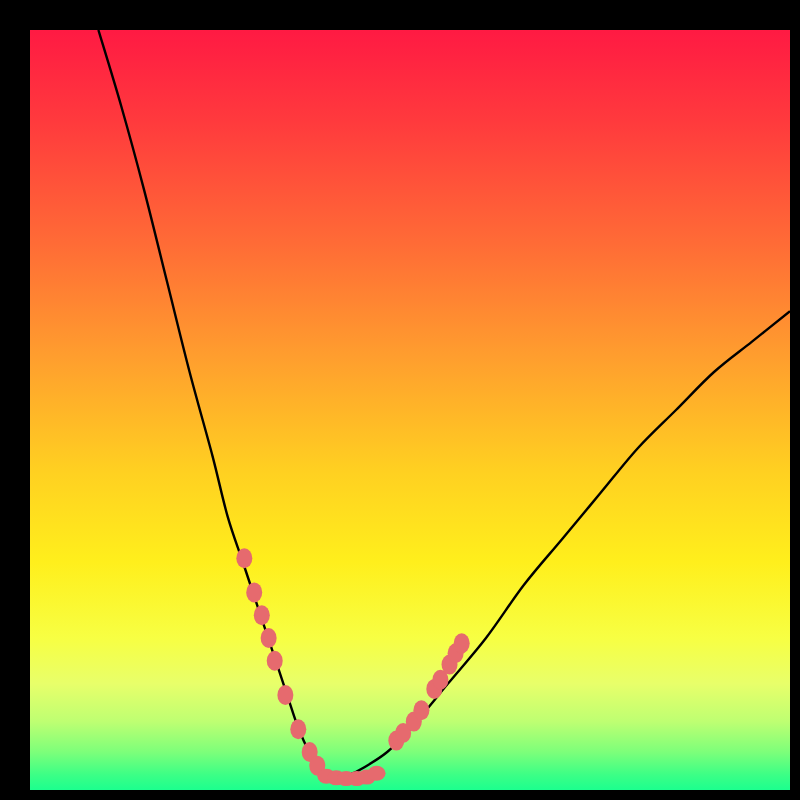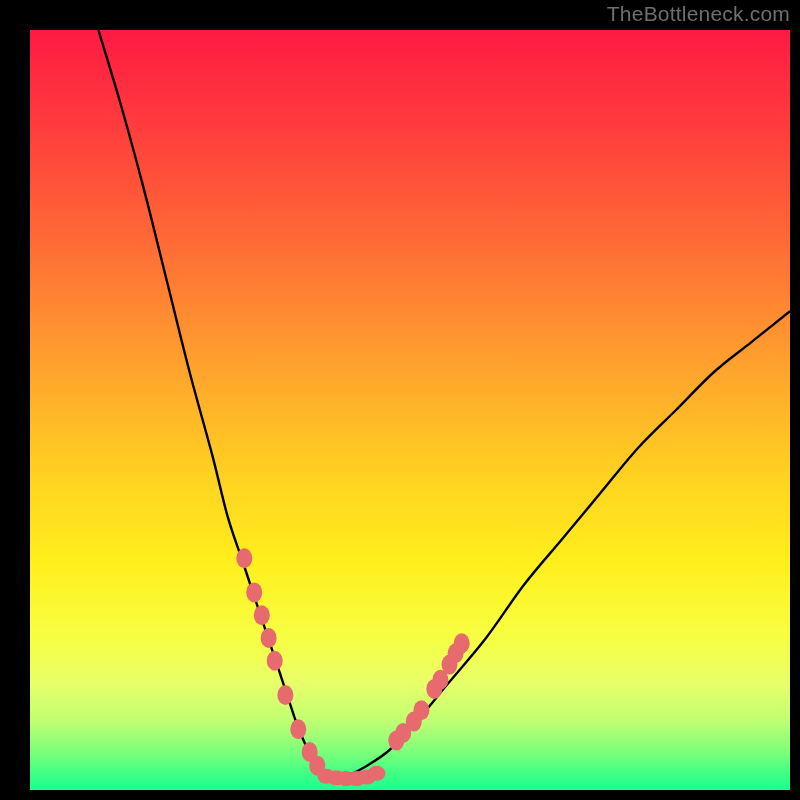--- a/index.html
+++ b/index.html
@@ -57,21 +57,20 @@
   }
   svg.curves {
     position: absolute;
     inset: 0;
   }
 </style>
 </head>
 <body>
 
 <div class="frame">
-  <div class="watermark">TheBottleneck.com</div>
 
   <div class="plot">
     <div class="gradient"></div>
     <svg class="curves" viewBox="0 0 760 760" preserveAspectRatio="none">
       <path id="curveLeft" fill="none" stroke="#000" stroke-width="2.4" d="M 68.39999999999999 0 C 72.19999999999999 12.666666666666666, 83.6 49.39999999999999, 91.2 76 C 98.80000000000001 102.60000000000001, 106.4 130.4666666666667, 114 159.60000000000002 C 121.6 188.73333333333335, 129.2 220.39999999999998, 136.79999999999998 250.79999999999995 C 144.39999999999998 281.19999999999993, 152 312.8666666666666, 159.6 341.99999999999994 C 167.2 371.13333333333327, 176.06666666666666 401.53333333333336, 182.4 425.6 C 188.73333333333335 449.6666666666667, 192.53333333333333 468.6666666666667, 197.6 486.40000000000003 C 202.66666666666666 504.1333333333334, 207.73333333333335 516.8, 212.8 532 C 217.86666666666667 547.2, 222.93333333333334 562.4, 228 577.6 C 233.06666666666666 592.8000000000001, 238.13333333333335 608, 243.20000000000002 623.2 C 248.26666666666668 638.4000000000001, 254.60000000000002 657.4, 258.40000000000003 668.8 C 262.20000000000005 680.1999999999999, 263.4666666666667 684.6333333333333, 266 691.6 C 268.5333333333333 698.5666666666667, 271.0666666666666 704.9000000000001, 273.59999999999997 710.6 C 276.1333333333333 716.3, 278.66666666666663 721.3666666666666, 281.2 725.8 C 283.73333333333335 730.2333333333333, 286.26666666666665 734.0333333333334, 288.8 737.2 C 291.33333333333337 740.3666666666667, 293.8666666666667 742.9, 296.40000000000003 744.8 C 298.9333333333334 746.6999999999999, 302.73333333333335 747.9666666666667, 304 748.6"></path>
       <path id="curveRight" fill="none" stroke="#000" stroke-width="2.4" d="M 304 748.6 C 306.5333333333333 747.9666666666667, 314.1333333333333 746.6999999999999, 319.2 744.8 C 324.26666666666665 742.9, 328.06666666666666 741, 334.4 737.2 C 340.7333333333333 733.4000000000001, 349.59999999999997 728.3333333333334, 357.2 722 C 364.8 715.6666666666666, 369.8666666666667 710.6, 380 699.2 C 390.1333333333333 687.8000000000001, 405.33333333333337 668.8000000000001, 418.00000000000006 653.6 C 430.66666666666674 638.4, 443.33333333333337 624.4666666666667, 456 608 C 468.66666666666663 591.5333333333333, 481.3333333333333 571.2666666666667, 494 554.8 C 506.6666666666667 538.3333333333333, 519.3333333333334 524.4, 532 509.2 C 544.6666666666666 494, 557.3333333333334 478.79999999999995, 570 463.59999999999997 C 582.6666666666666 448.4, 595.3333333333334 431.93333333333334, 608 418 C 620.6666666666666 404.06666666666666, 633.3333333333334 392.6666666666667, 646 380 C 658.6666666666666 367.3333333333333, 671.3333333333334 353.3999999999999, 684 341.99999999999994 C 696.6666666666666 330.59999999999997, 709.3333333333334 321.73333333333335, 722 311.6 C 734.6666666666666 301.4666666666667, 753.6666666666666 286.26666666666665, 760 281.2"></path>
       <g id="markersLeft">
           <ellipse cx="214.32" cy="528.2" rx="8" ry="10" fill="#e66a6e"></ellipse>
           <ellipse cx="224.2" cy="562.4" rx="8" ry="10" fill="#e66a6e"></ellipse>
           <ellipse cx="231.79999999999998" cy="585.2" rx="8" ry="10" fill="#e66a6e"></ellipse>

